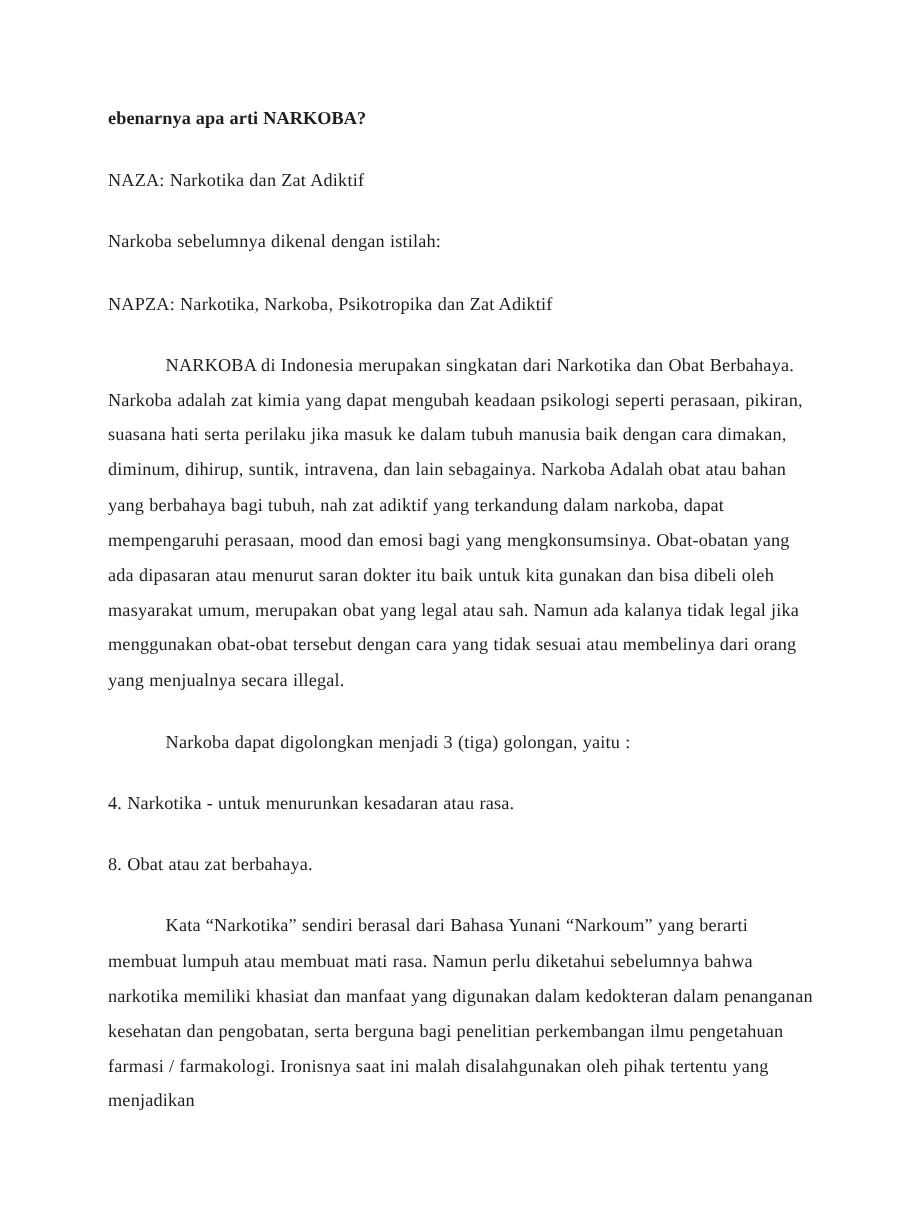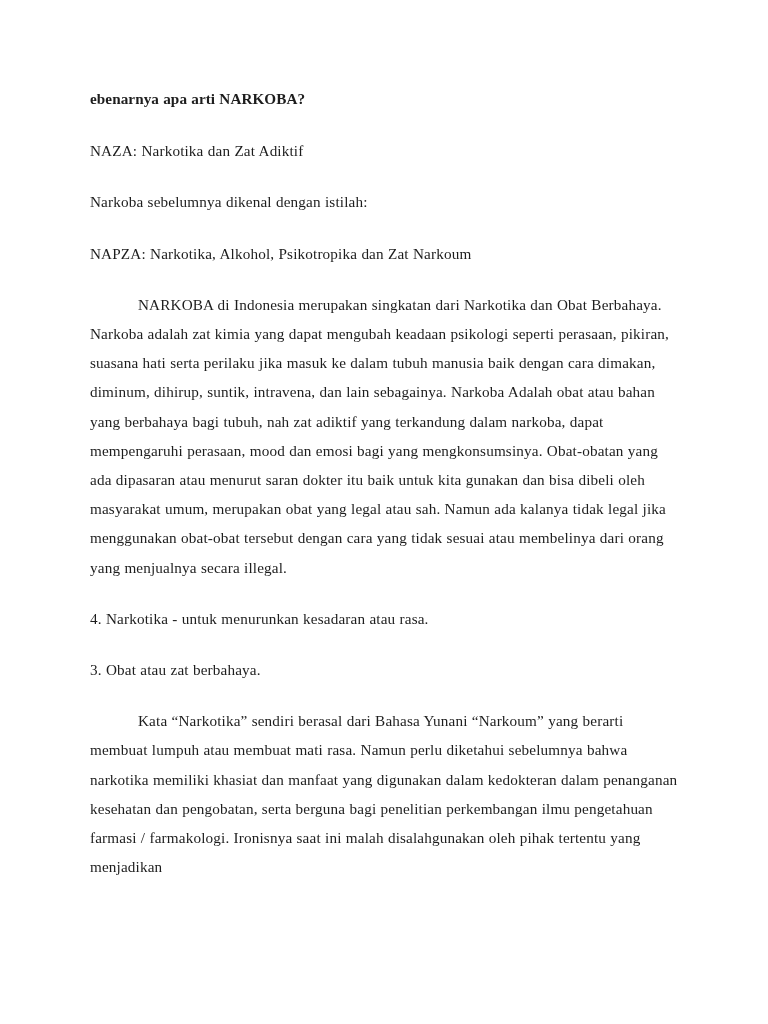--- a/index.html
+++ b/index.html
@@ -57,26 +57,27 @@
 
 <div class="page">
   <div class="doc-body">
 
     <p class="para heading">ebenarnya apa arti NARKOBA?</p>
 
     <p class="para block">NAZA: Narkotika dan Zat Adiktif</p>
 
     <p class="para block">Narkoba sebelumnya dikenal dengan istilah:</p>
 
-    <p class="para block">NAPZA: Narkotika, Alkohol, Psikotropika dan Zat Narkoum</p>
+    <p class="para block">NAPZA: Narkotika, Narkoba, Psikotropika dan Zat Adiktif</p>
 
     <p class="para flow indented">NARKOBA di Indonesia merupakan singkatan dari Narkotika dan Obat Berbahaya. Narkoba adalah zat kimia yang dapat mengubah keadaan psikologi seperti perasaan, pikiran, suasana hati serta perilaku jika masuk ke dalam tubuh manusia baik dengan cara dimakan, diminum, dihirup, suntik, intravena, dan lain sebagainya. Narkoba Adalah obat atau bahan yang berbahaya bagi tubuh, nah zat adiktif yang terkandung dalam narkoba, dapat mempengaruhi perasaan, mood dan emosi bagi yang mengkonsumsinya. Obat-obatan yang ada dipasaran atau menurut saran dokter itu baik untuk kita gunakan dan bisa dibeli oleh masyarakat umum, merupakan obat yang legal atau sah. Namun ada kalanya tidak legal jika menggunakan obat-obat tersebut dengan cara yang tidak sesuai atau membelinya dari orang yang menjualnya secara illegal.</p>
 
+    <p class="para block indented">Narkoba dapat digolongkan menjadi 3 (tiga) golongan, yaitu :</p>
 
     <p class="para block">4. Narkotika - untuk menurunkan kesadaran atau rasa.</p>
 
 
-    <p class="para block">3. Obat atau zat berbahaya.</p>
+    <p class="para block">8. Obat atau zat berbahaya.</p>
 
     <p class="para flow indented">Kata “Narkotika” sendiri berasal dari Bahasa Yunani “Narkoum” yang berarti membuat lumpuh atau membuat mati rasa. Namun perlu diketahui sebelumnya bahwa narkotika memiliki khasiat dan manfaat yang digunakan dalam kedokteran dalam penanganan kesehatan dan pengobatan, serta berguna bagi penelitian perkembangan ilmu pengetahuan farmasi / farmakologi. Ironisnya saat ini malah disalahgunakan oleh pihak tertentu yang menjadikan</p>
 
   </div>
 </div>
 
 </body></html>

